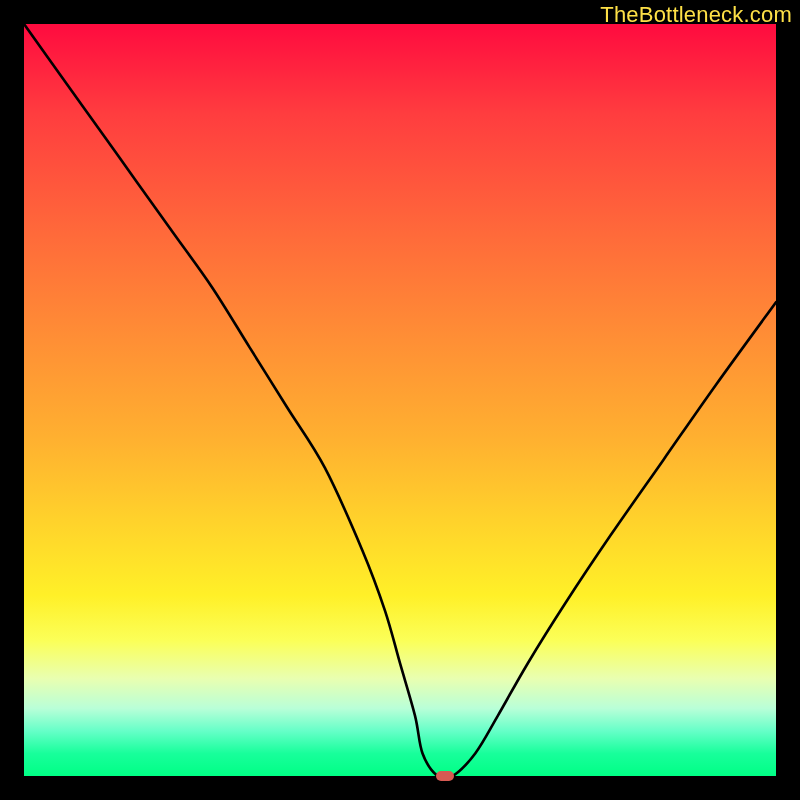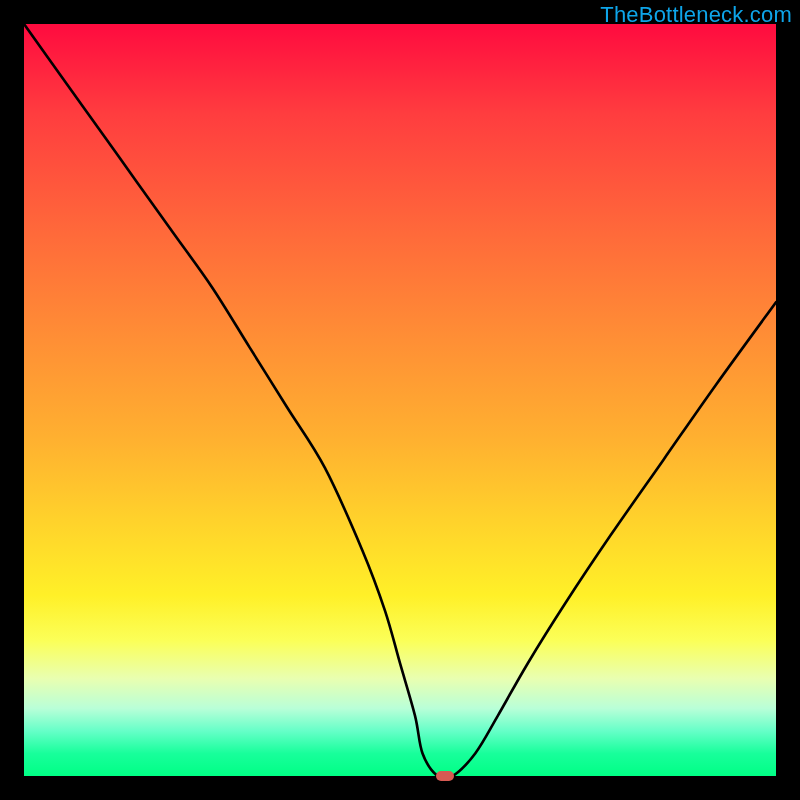--- a/index.html
+++ b/index.html
@@ -42,21 +42,21 @@
   .plot svg {
     position: absolute;
     inset: 0;
     width: 100%;
     height: 100%;
   }
   .watermark {
     position: absolute;
     top: 2px;
     right: 8px;
-    color: #0ea5e9;
+    color: #fde047;
     font-size: 22px;
     letter-spacing: 0.2px;
     user-select: none;
   }
   .marker {
     position: absolute;
     width: 18px;
     height: 10px;
     border-radius: 6px;
     background: #d75a53;

